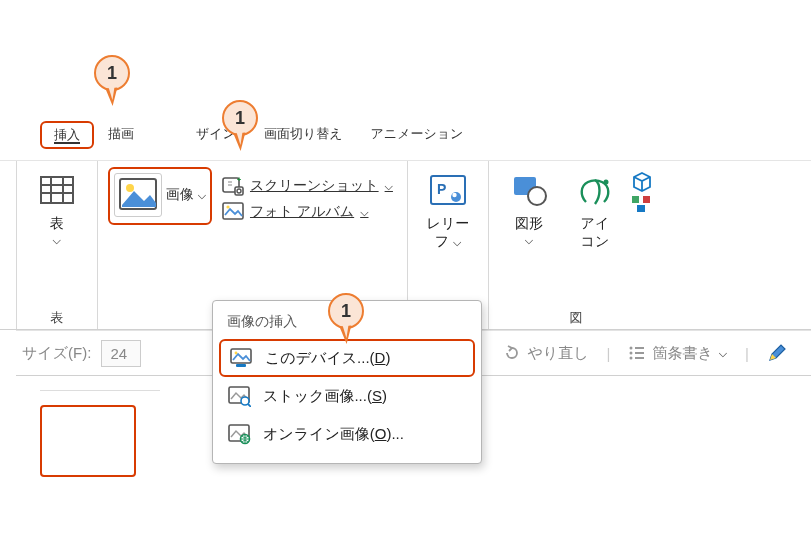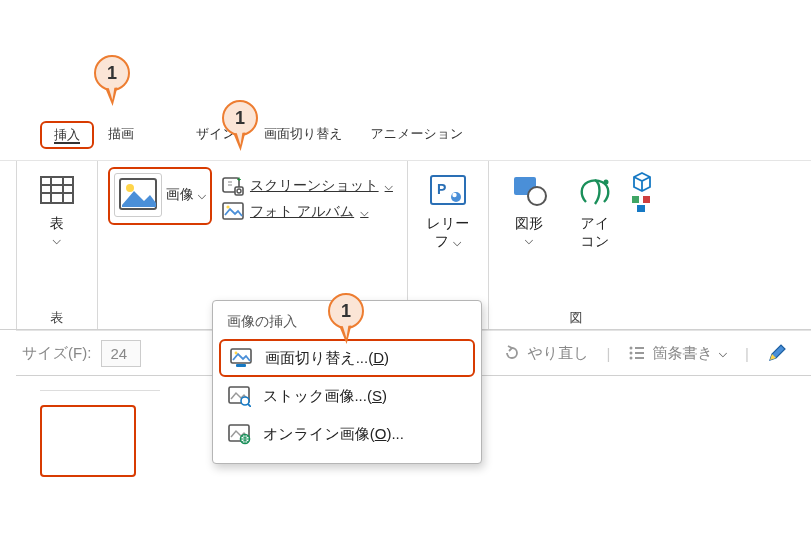--- a/index.html
+++ b/index.html
@@ -439,21 +439,21 @@
   <div class="popup-item hl">
     <span class="ic">
       <svg width="24" height="22" viewBox="0 0 24 22">
           <rect x="2" y="2" width="20" height="14" rx="1.5" fill="#fff" stroke="#555" stroke-width="1.6"></rect>
           <path d="M4 13 L9 7 L14 12 L17 9 L21 14" fill="none" stroke="#4A8FD8" stroke-width="1.8"></path>
           <circle cx="7" cy="6" r="1.4" fill="#FFD54A"></circle>
           <rect x="7" y="17" width="10" height="3" rx="1" fill="#1679c4"></rect>
         </svg>
     </span>
     <span>
-      <span>画面切り替え...(</span><span class="u">D</span><span>)</span>
+      <span>このデバイス...(</span><span class="u">D</span><span>)</span>
     </span>
   </div>
   <div class="popup-item">
     <span class="ic">
       <svg width="24" height="22" viewBox="0 0 24 22">
           <rect x="2" y="2" width="20" height="16" rx="1.5" fill="#fff" stroke="#555" stroke-width="1.6"></rect>
           <path d="M4 14 L9 8 L14 13 L17 10 L21 15" fill="none" stroke="#999" stroke-width="1.5"></path>
           <circle cx="18" cy="16" r="4" fill="#fff" stroke="#1679c4" stroke-width="1.6"></circle>
           <path d="M21 19 L24 22" stroke="#1679c4" stroke-width="1.8"></path>
         </svg>

